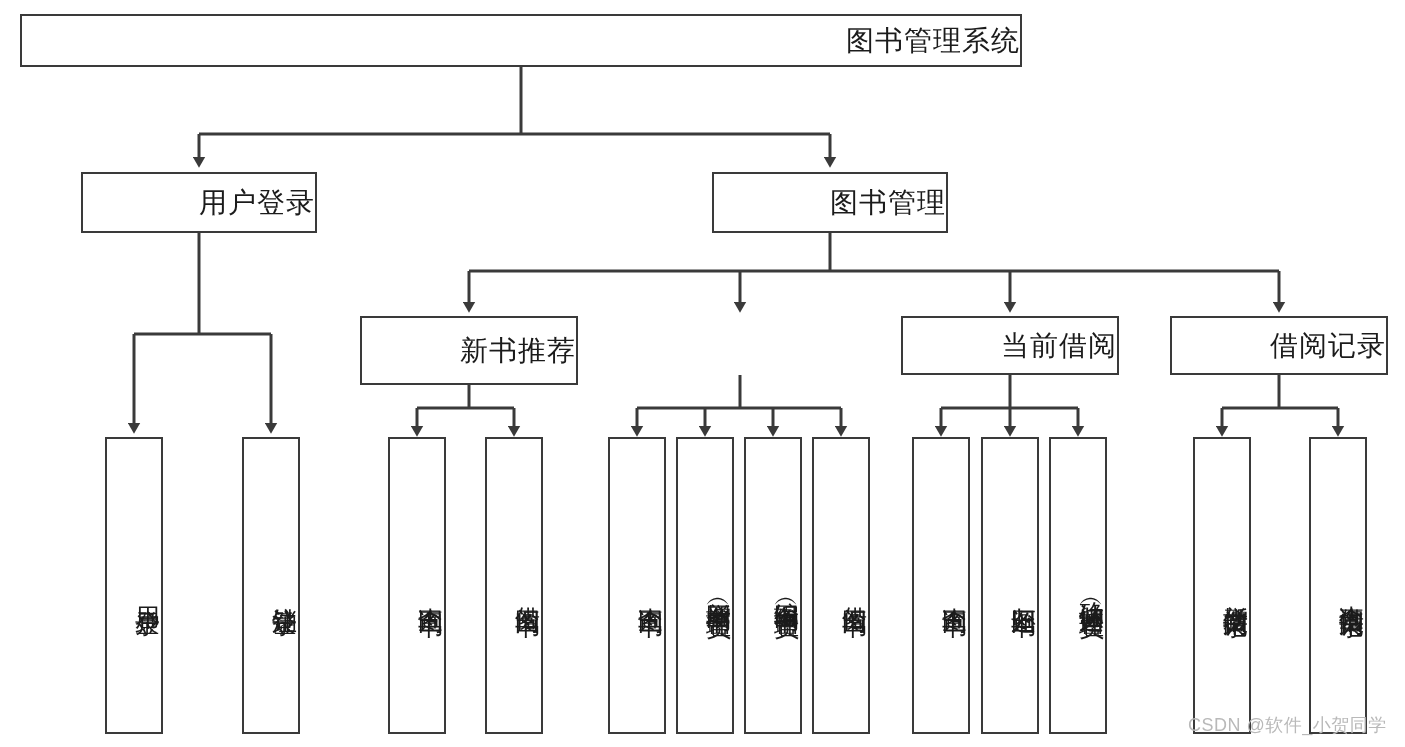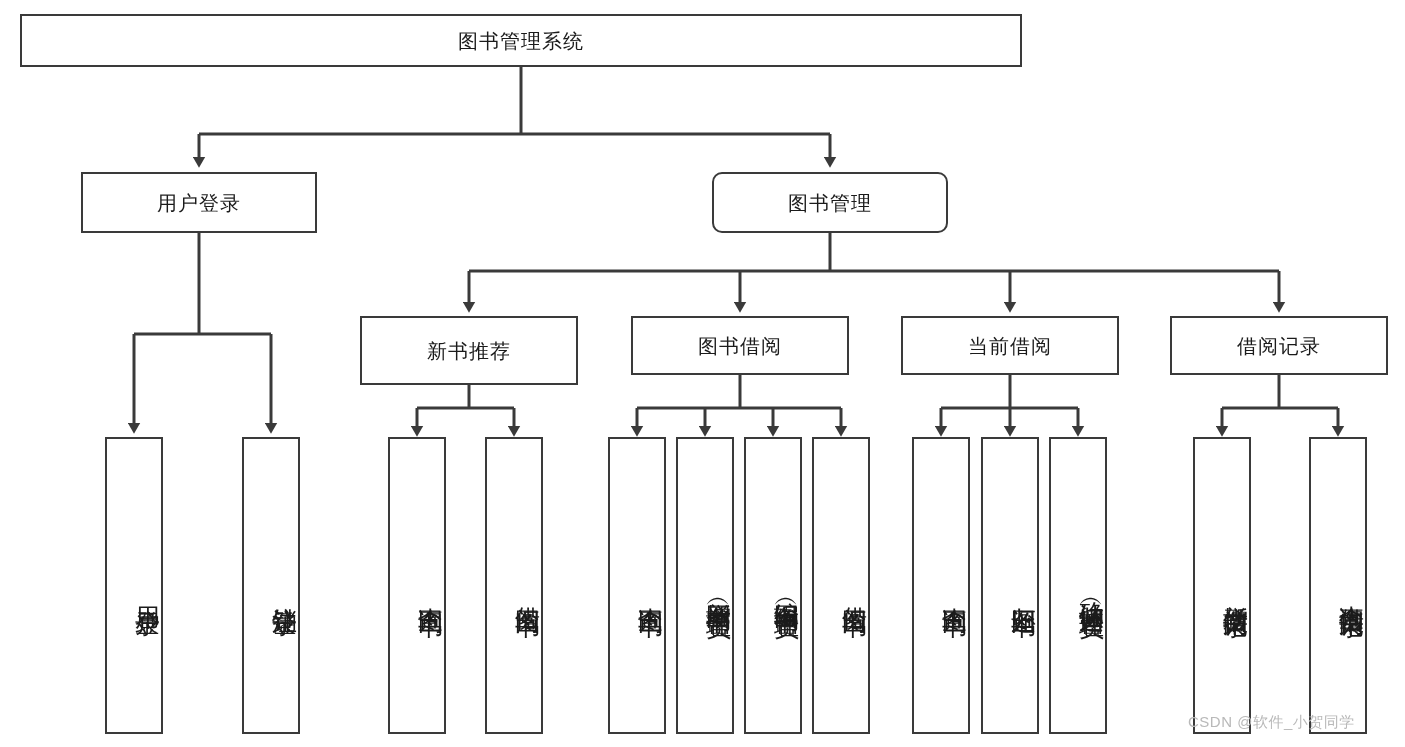--- a/index.html
+++ b/index.html
@@ -25,23 +25,24 @@
     box-sizing:border-box;
     background:#ffffff;
     border:2px solid #3a3a3a;
     display:flex;
     align-items:center;
     justify-content:center;
     color:#1b1b1b;
     z-index:2;
   }
   .node.horiz{
-    font-size:20px;
+    font-size:28px;
     letter-spacing:1px;
     line-height:1.2;
+    justify-content:flex-end;
   }
   .node.vert{
     writing-mode:vertical-rl;
     text-orientation:upright;
     font-size:25px;
     letter-spacing:2px;
     line-height:1.05;
     padding-top:10px;
     align-items:flex-start;
     justify-content:center;
@@ -51,21 +52,21 @@
     white-space:pre;
   }
   .node.vert .label{
     writing-mode:vertical-rl;
     text-orientation:upright;
   }
   #watermark{
     position:absolute;
     left:1188px;
     top:713px;
-    font-size:15px;
+    font-size:18px;
     color:#b9b9b9;
     letter-spacing:0.5px;
     white-space:nowrap;
     z-index:5;
     pointer-events:none;
   }
 </style>
 </head>
 <body>
 
@@ -122,29 +123,26 @@
     </g>
   </svg>
 
   <div class="node horiz" style="left:20px; top:14px; width:1002px; height:53px;">
     <span class="label">图书管理系统</span>
   </div>
 
   <div class="node horiz" style="left:81px; top:172px; width:236px; height:61px;">
     <span class="label">用户登录</span>
   </div>
-  <div class="node horiz" style="left:712px; top:172px; width:236px; height:61px;border-radius:10px;">
+  <div class="node horiz" style="left:712px; top:172px; width:236px; height:61px;">
     <span class="label">图书管理</span>
   </div>
 
   <div class="node horiz" style="left:360px; top:316px; width:218px; height:69px;">
     <span class="label">新书推荐</span>
-  </div>
-  <div class="node horiz" style="left:631px; top:316px; width:218px; height:59px;">
-    <span class="label">图书借阅</span>
   </div>
   <div class="node horiz" style="left:1170px; top:316px; width:218px; height:59px;">
     <span class="label">借阅记录</span>
   </div>
   <div class="node horiz" style="left:901px; top:316px; width:218px; height:59px;">
     <span class="label">当前借阅</span>
   </div>
 
   <div class="node vert" style="left:105px; top:437px; width:58px; height:297px;">
     <span class="label">用户登录</span>

